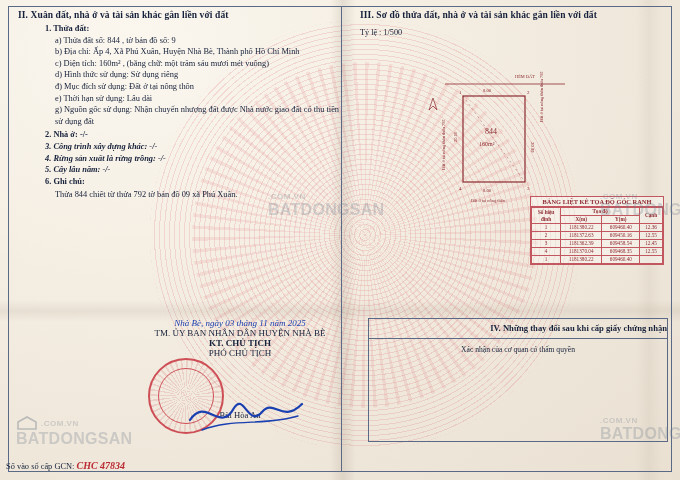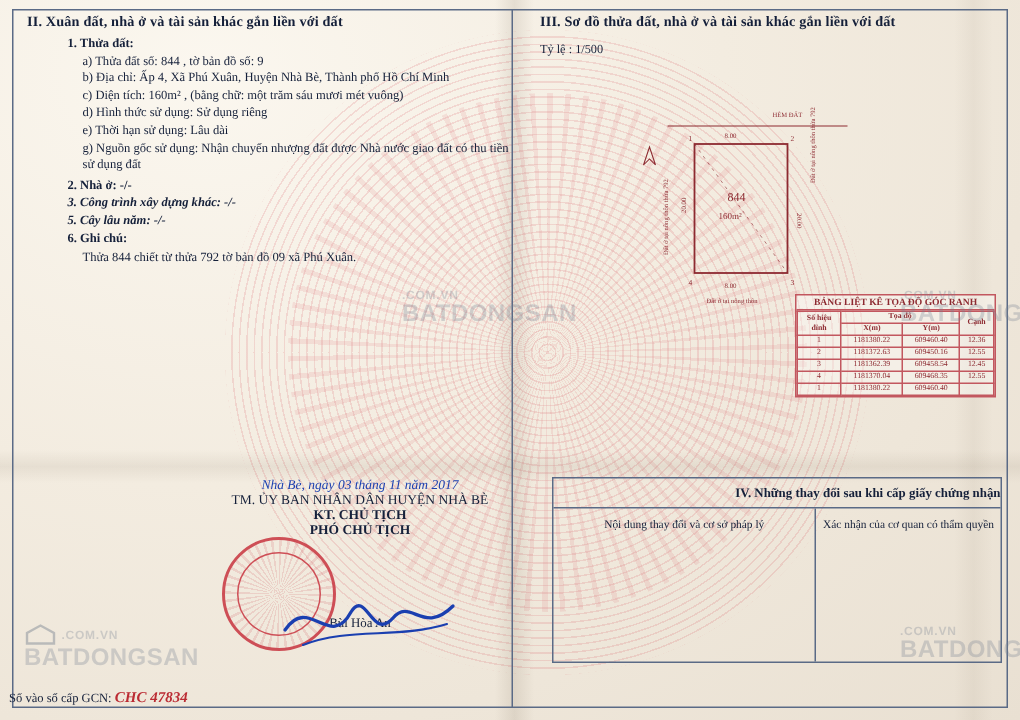--- a/index.html
+++ b/index.html
@@ -68,21 +68,21 @@
   }
   .coord .cap{font-size:6.4px;text-align:center;font-weight:bold;padding:1px 0;border-bottom:1px solid #c2575f;color:#8d2a31;}
   .coord table{border-collapse:collapse;width:100%;font-size:5.2px;color:#8d2a31;}
   .coord th,.coord td{border:1px solid #c2575f;padding:0 1px;text-align:center;line-height:7px;}
 
   
   .sign{position:absolute;left:150px;top:318px;width:180px;text-align:center;}
   .sign .l1{font-size:9px;}
   .sign .l2{font-size:9px;font-weight:normal;}
   .sign .l3{font-size:9px;font-weight:bold;}
-  .sign .l4{font-size:9px;font-weight:bold;}
+  .sign .l4{font-size:9px;font-weight:normal;}
   .sign .name{font-size:8.6px;margin-top:52px;}
   .stamp{
     position:absolute;left:148px;top:358px;width:72px;height:72px;border-radius:50%;
     border:2px solid #c8343f;opacity:.85;
     background:repeating-conic-gradient(from 0deg, rgba(200,52,63,.16) 0deg 3deg, rgba(255,255,255,0) 3deg 9deg);
   }
   .stamp:after{content:"";position:absolute;inset:8px;border-radius:50%;border:1px solid #c8343f;}
   .sigscribble{position:absolute;left:186px;top:390px;width:120px;height:46px;}
 
   .gcn{position:absolute;left:6px;top:460px;font-size:8.4px;}
@@ -117,31 +117,33 @@
   <div class="border"></div>
   <div class="vdiv"></div>
 
   <div class="col-left">
     <div class="sec-title">II. Xuân đất, nhà ở và tài sản khác gắn liền với đất</div>
     <div class="line" style="margin-top:3px;font-weight:bold">1. Thửa đất:</div>
     <div class="line ind">a) Thửa đất số:  844   , tờ bản đồ số:  9</div>
     <div class="line ind">b) Địa chỉ:  Ấp 4, Xã Phú Xuân, Huyện Nhà Bè, Thành phố Hồ Chí Minh</div>
     <div class="line ind">c) Diện tích:  160m² , (bằng chữ: một trăm sáu mươi mét vuông)</div>
     <div class="line ind">d) Hình thức sử dụng:  Sử dụng riêng</div>
+    <div class="line ind">đ) Mục đích sử dụng:  Đất ở tại nông thôn</div>
     <div class="line ind">e) Thời hạn sử dụng:  Lâu dài</div>
     <div class="line ind wrap" style="width:290px">g) Nguồn gốc sử dụng:  Nhận chuyển nhượng đất được Nhà nước giao đất có thu tiền sử dụng đất</div>
     <div class="line" style="margin-top:2px;font-weight:bold">2. Nhà ở:  -/-</div>
     <div class="line ital" style="font-weight:bold">3. Công trình xây dựng khác:  -/-</div>
+    <div class="line ital" style="font-weight:bold">4. Rừng sản xuất là rừng trồng:  -/-</div>
     <div class="line ital" style="font-weight:bold">5. Cây lâu năm:  -/-</div>
     <div class="line" style="font-weight:bold">6. Ghi chú:</div>
     <div class="line ind" style="margin-top:2px">Thửa 844 chiết từ thửa 792 tờ bản đồ 09 xã Phú Xuân.</div>
   </div>
 
   <div class="sign">
-    <div class="l1 hand">Nhà Bè, ngày 03 tháng 11 năm 2017</div>
+    <div class="l1 hand">Nhà Bè, ngày 03 tháng 11 năm 2025</div>
     <div class="l2">TM. ỦY BAN NHÂN DÂN HUYỆN NHÀ BÈ</div>
     <div class="l3">KT. CHỦ TỊCH</div>
     <div class="l4">PHÓ CHỦ TỊCH</div>
     <div class="name">Bùi Hòa An</div>
   </div>
   <div class="stamp"></div>
   <svg class="sigscribble" viewBox="0 0 120 46">
     <path d="M4 30 C 20 6, 34 44, 48 18 C 58 2, 62 38, 76 22 C 88 8, 96 34, 116 14" fill="none" stroke="#1a3fb0" stroke-width="2.2" stroke-linecap="round"></path>
     <path d="M16 40 C 46 28, 80 36, 112 26" fill="none" stroke="#1a3fb0" stroke-width="1.4" stroke-linecap="round"></path>
   </svg>
@@ -230,21 +232,20 @@
             <td>609460.40</td>
             <td></td>
           </tr>
     </tbody>
       </table>
   </div>
 
   <div class="secIV">
     <div class="hd">IV. Những thay đổi sau khi cấp giấy chứng nhận</div>
     <div class="cols">
-      <div class="c1">Nội dung thay đổi và cơ sở pháp lý</div>
       <div class="c2">Xác nhận của cơ quan
 có thẩm quyền</div>
     </div>
   </div>
 
   <div class="wm wm1">
     <div class="wmline1">.COM.VN</div>
     <div class="wmline2">BATDONGSAN</div>
   </div>
   <div class="wm wm2">

